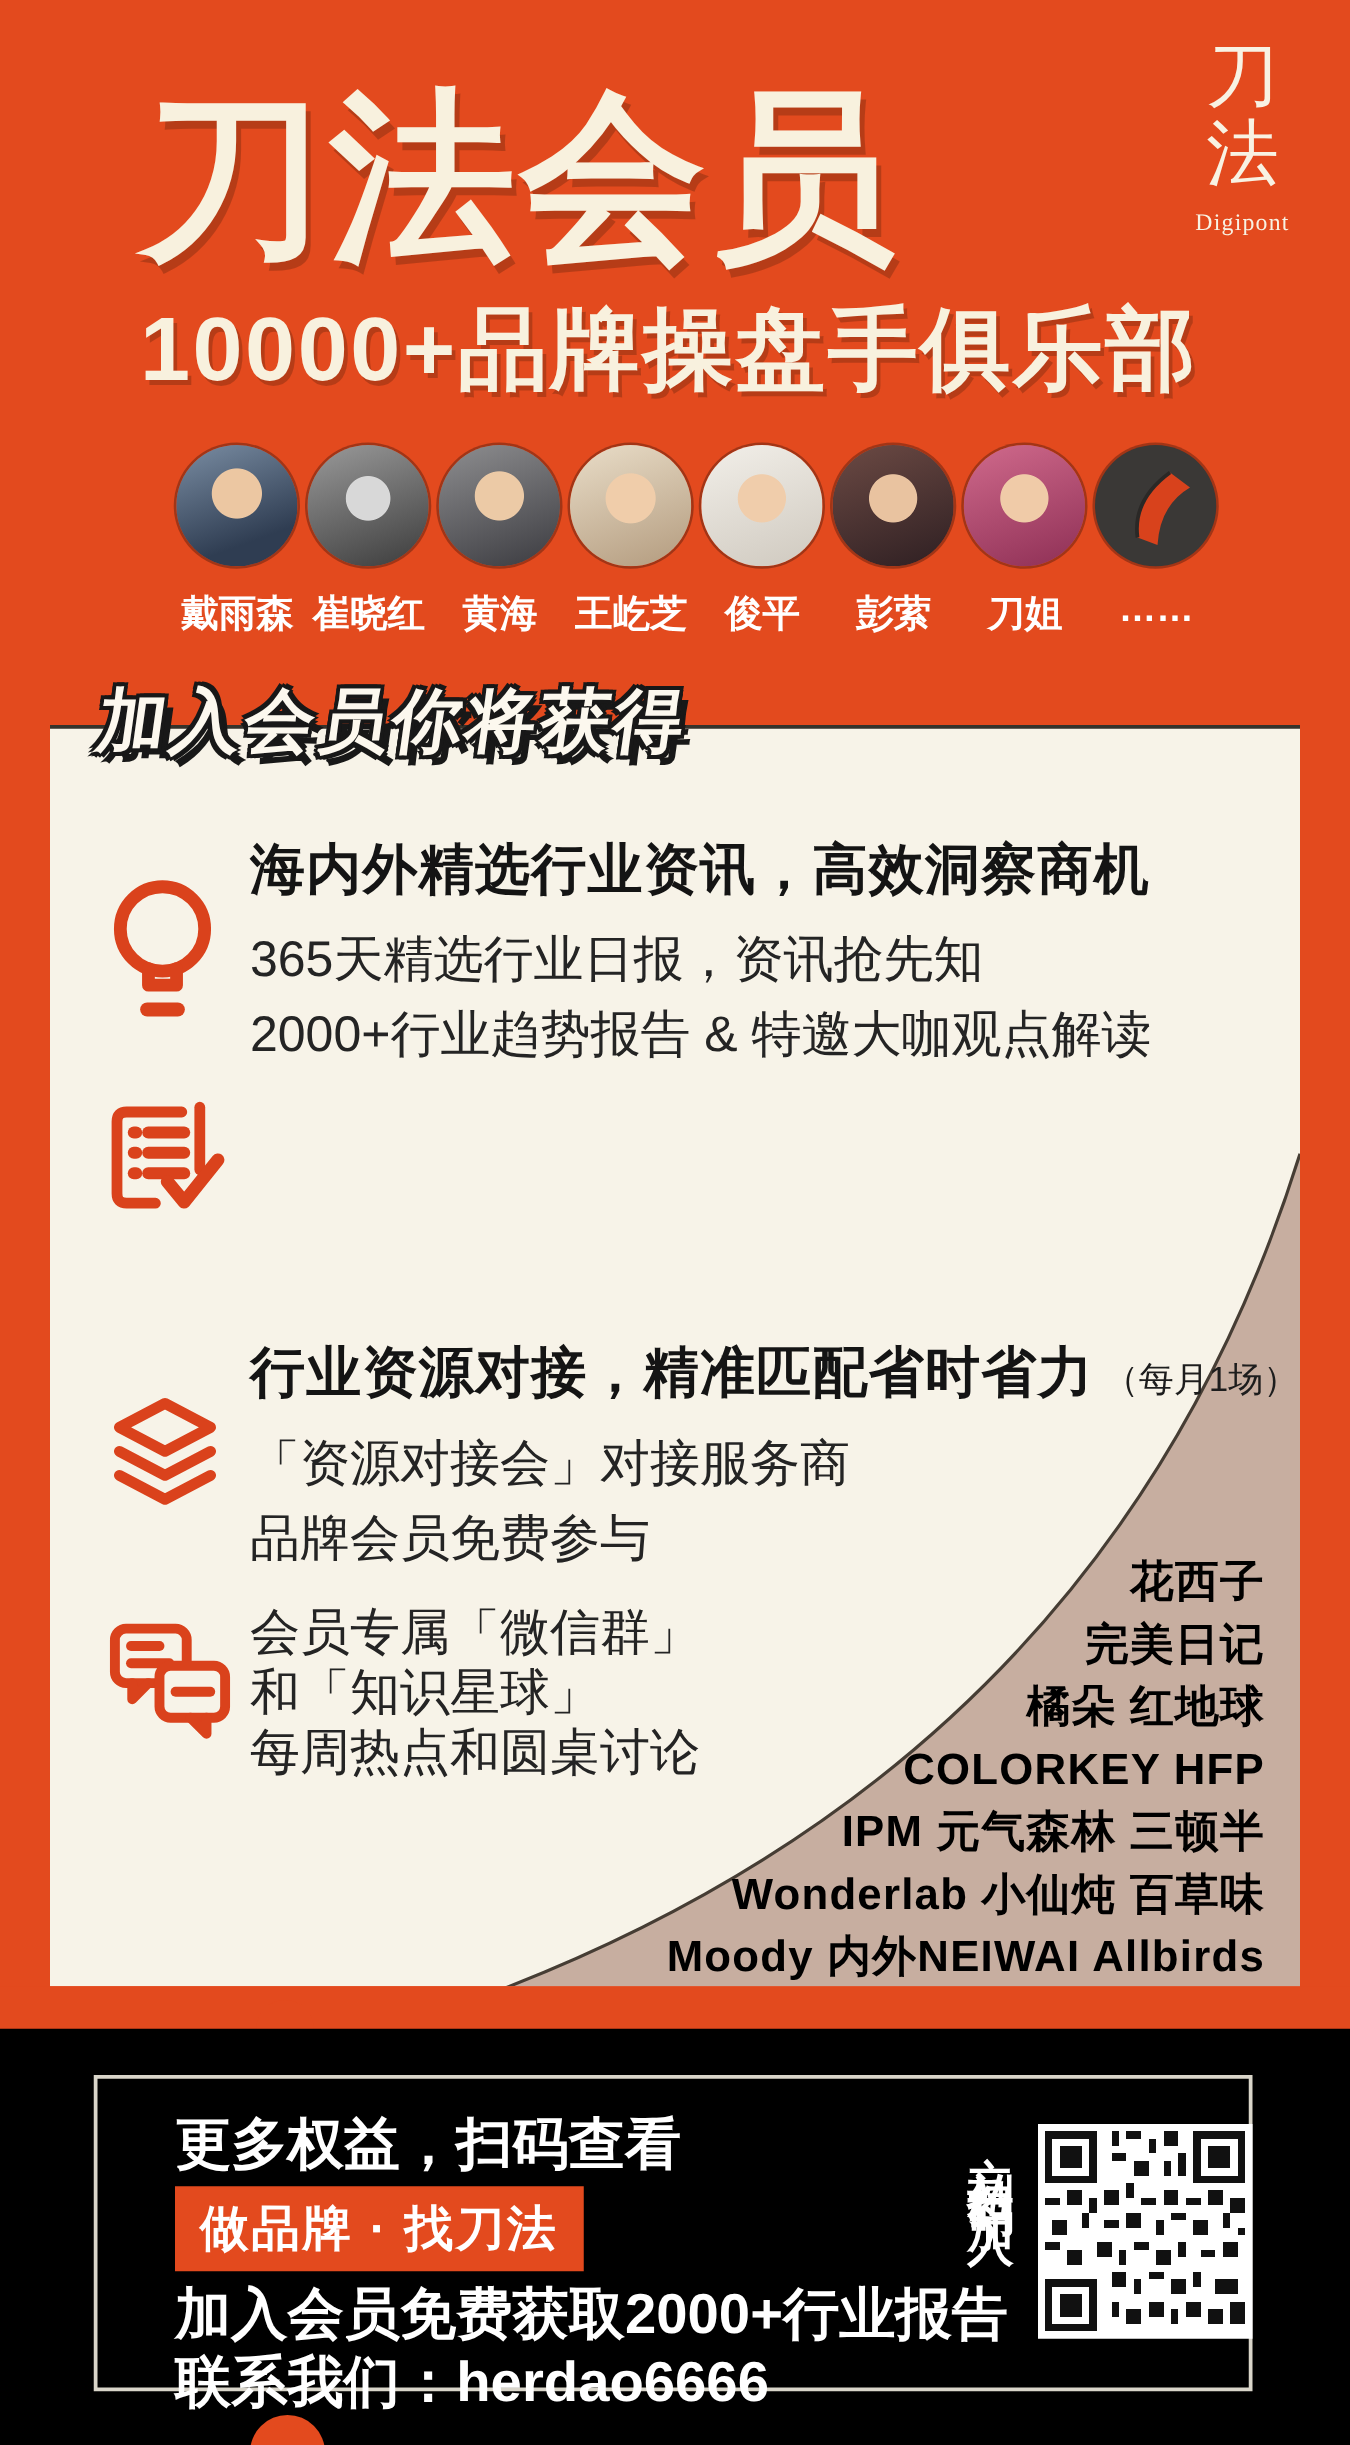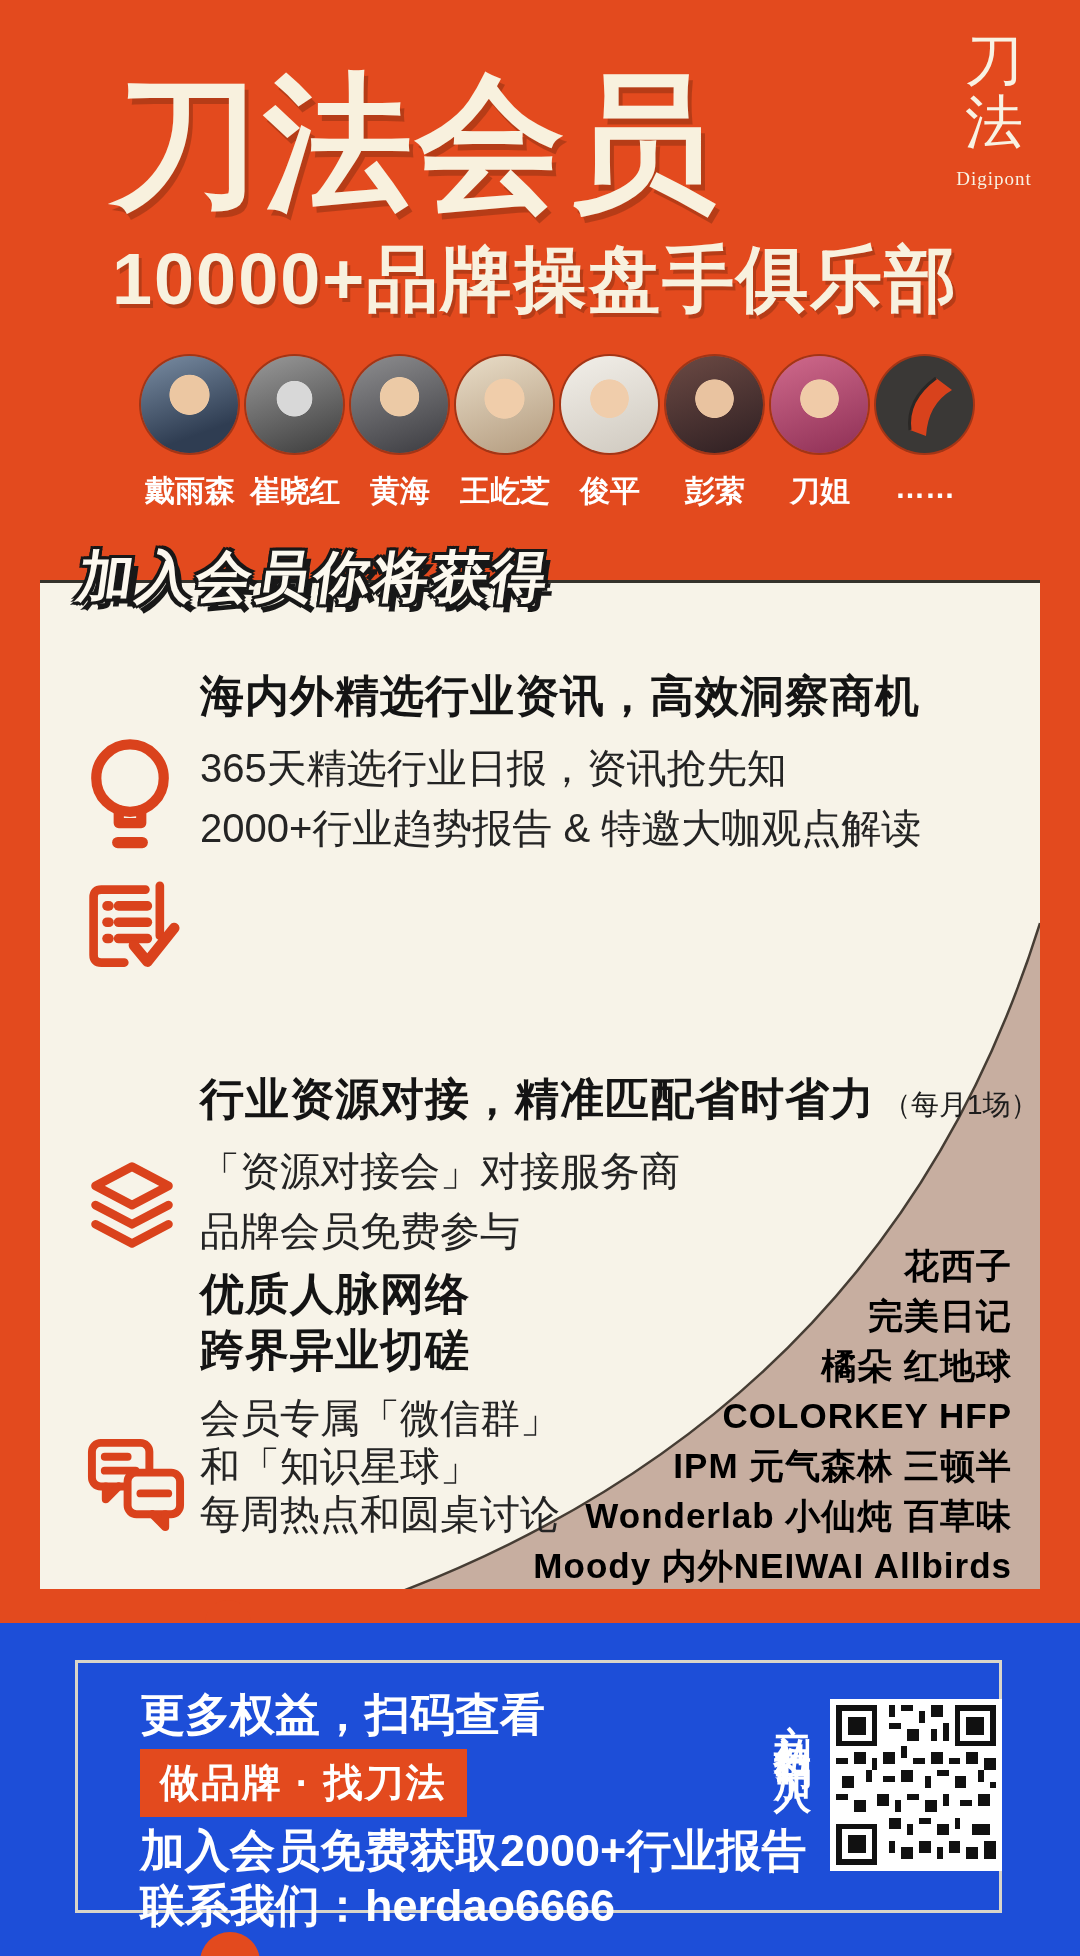--- a/index.html
+++ b/index.html
@@ -39,34 +39,34 @@
     transform:skewX(-8deg);
     text-shadow:3px 0 0 #181818,-3px 0 0 #181818,0 3px 0 #181818,0 -3px 0 #181818,
       3px 3px 0 #181818,-3px 3px 0 #181818,3px -3px 0 #181818,-3px -3px 0 #181818,
       8px 8px 0 #181818;}
   
   .card{position:absolute;left:40px;top:580px;width:1000px;height:1009px;
     background:#F7F3E8;border-top:3px solid #35322B;box-sizing:border-box;overflow:hidden;}
   .tan-curve{position:absolute;left:0;top:0;width:1000px;height:1009px;}
   .brandwall{position:absolute;right:28px;top:658px;text-align:right;
     font-size:35px;font-weight:bold;color:#000000;line-height:50px;letter-spacing:1px;white-space:nowrap;}
-  .benefit{position:absolute;left:0;display:flex;align-items:flex-end;padding-left:44px;}
+  .benefit{position:absolute;left:0;display:flex;align-items:center;padding-left:44px;}
   .b1{top:85px;} .b2{top:295px;} .b3{top:488px;} .b4{top:683px;}
   .b-icon{width:100px;flex:0 0 100px;margin-right:16px;}
   .b-title{font-size:44px;font-weight:800;color:#141414;line-height:1.27;letter-spacing:1px;white-space:nowrap;}
   .b-note{font-size:28px;font-weight:400;color:#1d1d1d;margin-left:8px;letter-spacing:0;}
   .b-lines{margin-top:14px;font-size:40px;color:#242424;line-height:60px;white-space:nowrap;}
   .b4 .b-lines{line-height:48px;margin-top:16px;}
   
   .orange-band{position:absolute;left:0;top:1589px;width:1080px;height:34px;background:#E34A1E;}
   .dot{position:absolute;background:#E34A1E;border-radius:50%;}
   .dot-top{left:205px;top:1600px;width:46px;height:46px;}
   .dot-bottom{left:200px;top:1932px;width:60px;height:60px;}
   
-  .footer{position:absolute;left:0;top:1623px;width:1080px;height:333px;background:#1d4ed8;}
+  .footer{position:absolute;left:0;top:1623px;width:1080px;height:333px;background:#000000;}
   .footer-box{position:absolute;left:75px;top:37px;width:927px;height:253px;
     border:3px solid #D9D5C9;box-sizing:border-box;}
   .f-line{position:absolute;left:62px;color:#FFFFFF;font-size:45px;font-weight:600;white-space:nowrap;}
   .f-line1{top:22px;}
   .f-badge{position:absolute;left:62px;top:86px;background:#E34A1E;color:#FFFFFF;
     font-size:39px;font-weight:800;padding:7px 20px;letter-spacing:2px;white-space:nowrap;}
   .f-line2{top:158px;font-weight:600;}
   .f-line3{top:213px;font-weight:600;}
   .qr-label{position:absolute;left:694px;top:32px;writing-mode:vertical-rl;
     color:#FFFFFF;font-size:37px;font-weight:800;letter-spacing:10px;line-height:40px;}
@@ -198,24 +198,20 @@
           <rect x="8" y="6" width="58" height="44" rx="9" stroke-width="8"></rect>
           <path d="M22 50 V63 L35 50" stroke-width="8" fill="#DA421C"></path>
           <line x1="21" y1="20" x2="44" y2="20" stroke-width="8"></line>
           <line x1="21" y1="34" x2="52" y2="34" stroke-width="8"></line>
           <rect x="44" y="36" width="53" height="42" rx="9" stroke-width="8" fill="#F7F3E8"></rect>
           <path d="M82 78 V91 L69 78" stroke-width="8" fill="#DA421C"></path>
           <line x1="57" y1="57" x2="85" y2="57" stroke-width="8"></line>
         </svg>
       </div>
       <div class="b-body">
-        <div class="b-title">
-          <div>优质人脉网络</div>
-          <div>跨界异业切磋</div>
-        </div>
         <div class="b-lines">
           <div>会员专属「微信群」</div>
           <div>和「知识星球」</div>
           <div>每周热点和圆桌讨论</div>
         </div>
       </div>
     </div>
   </div>
 
   <div class="section-heading">加入会员你将获得</div>

